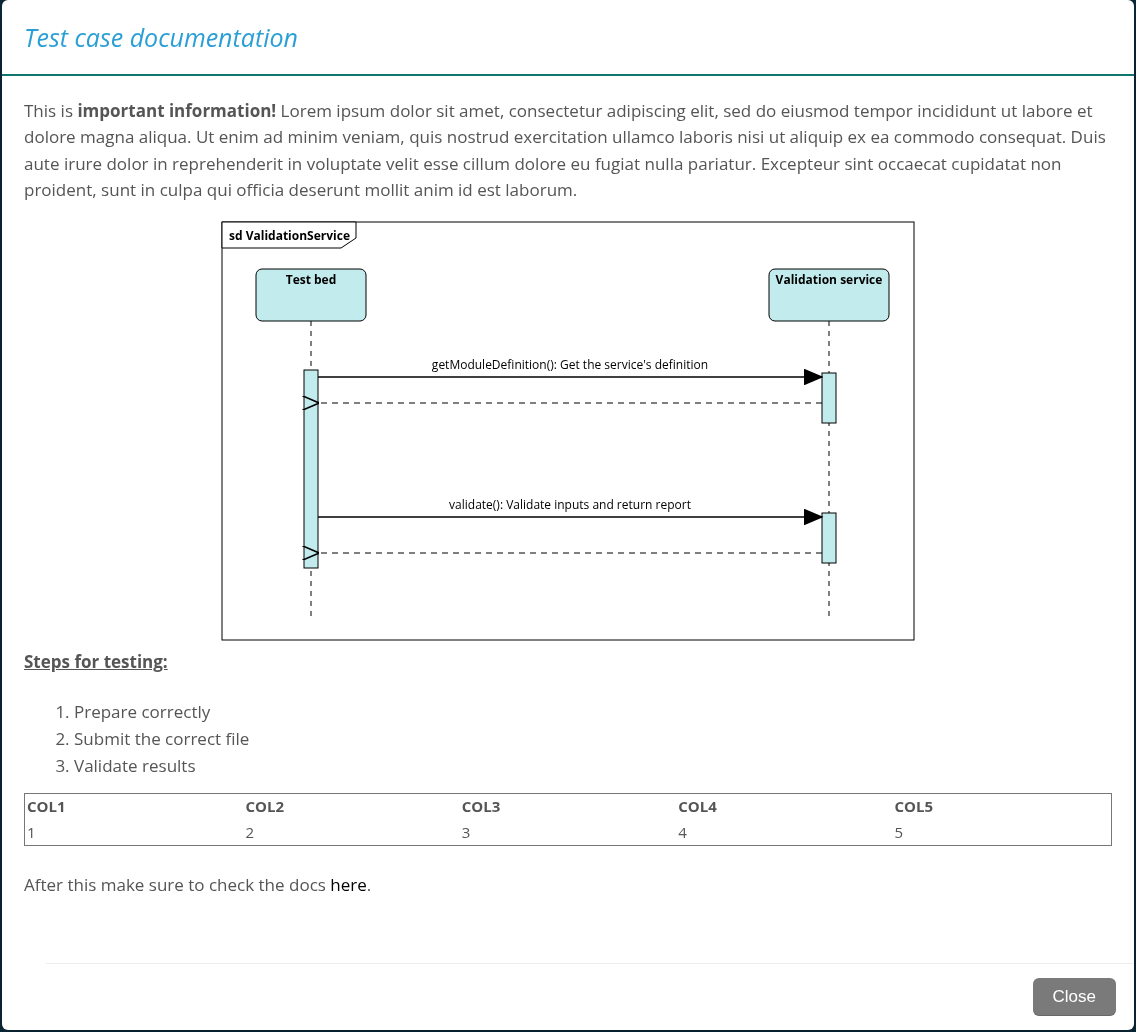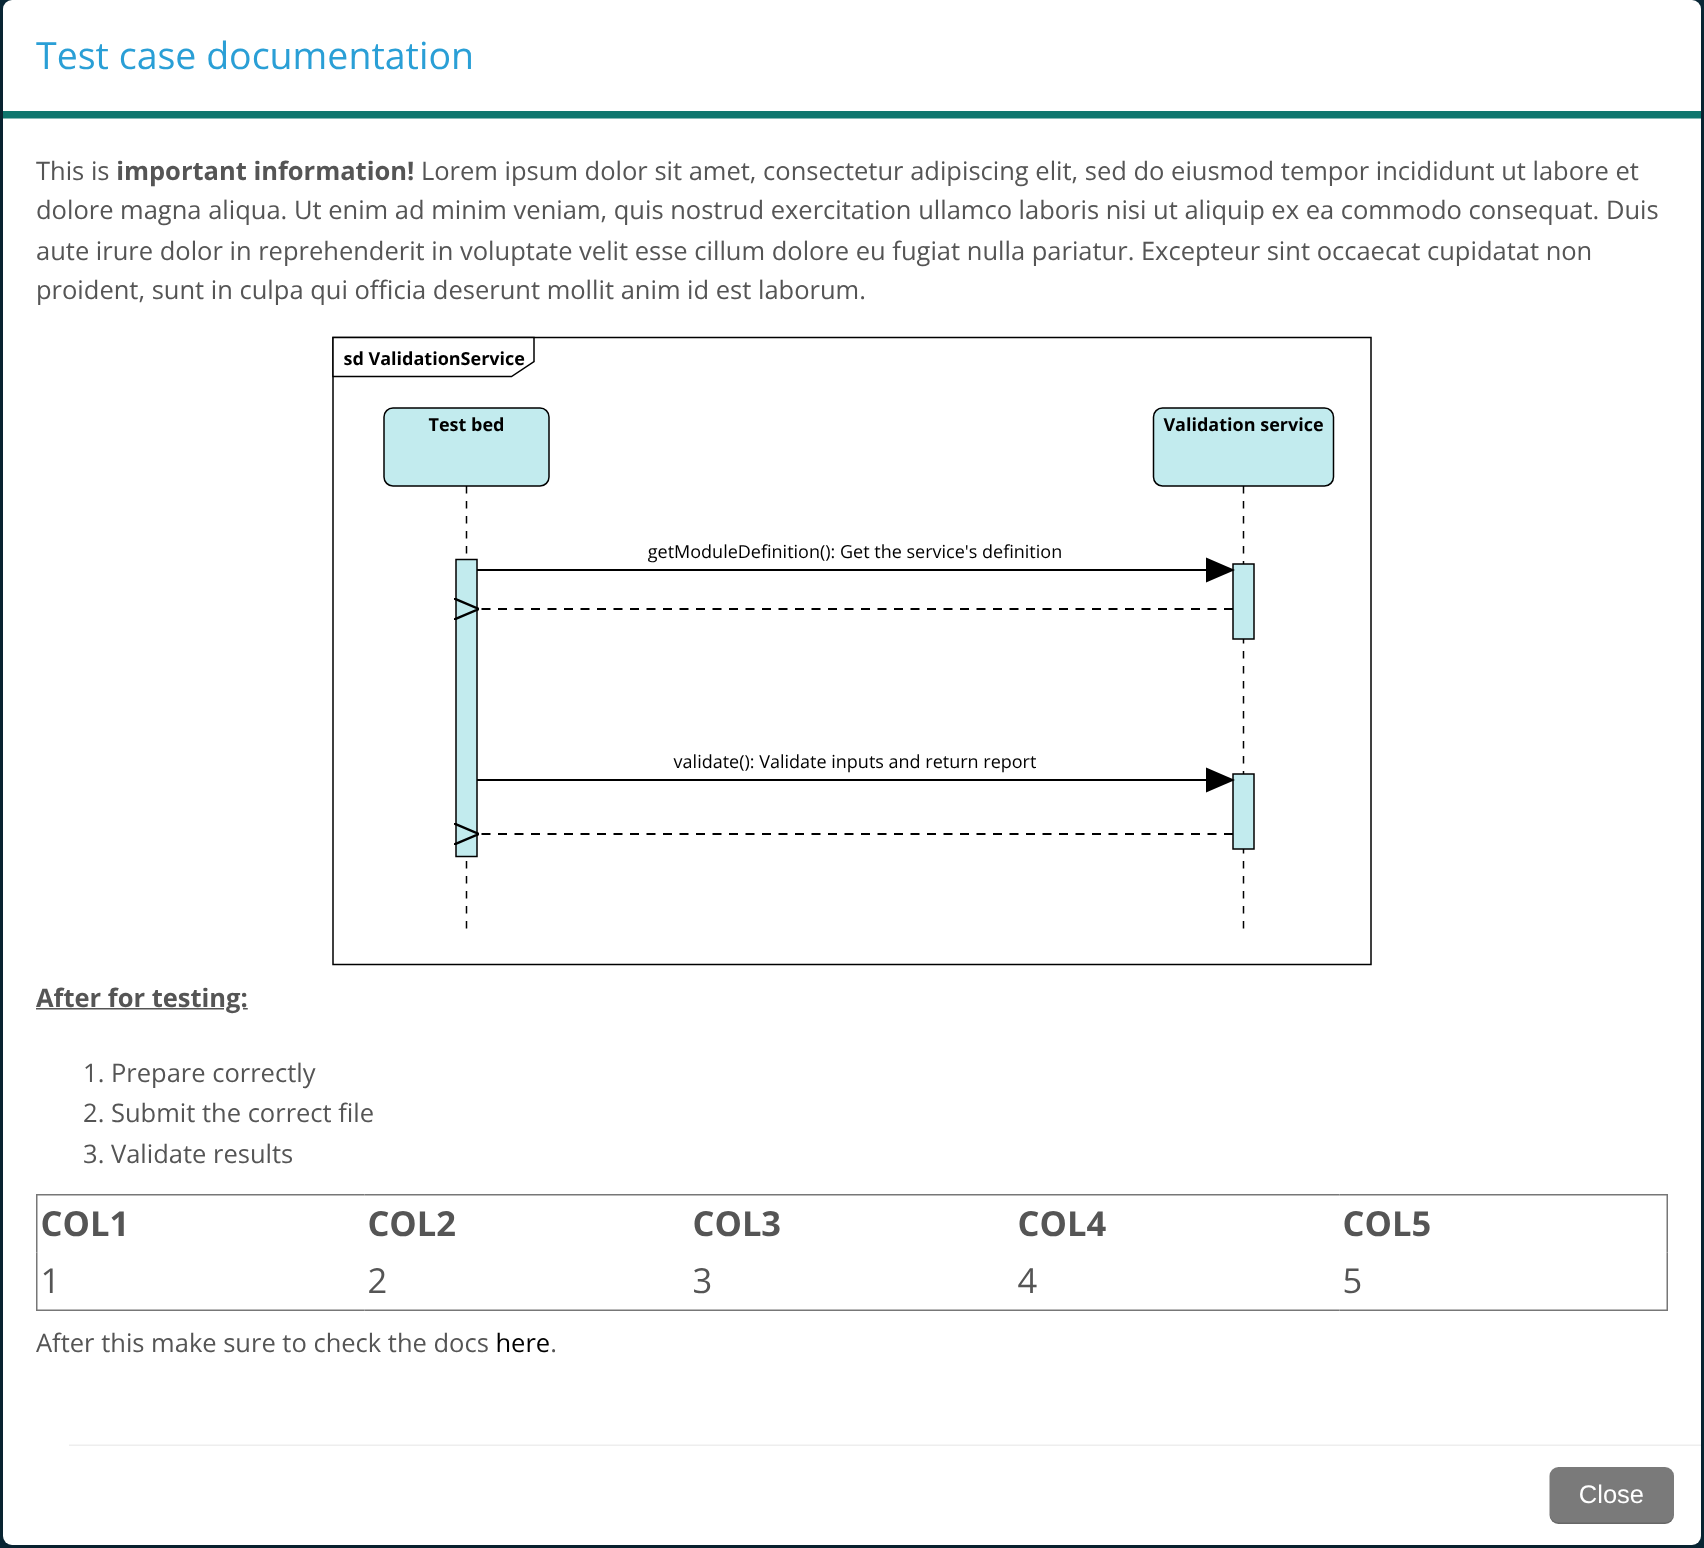--- a/index.html
+++ b/index.html
@@ -29,21 +29,22 @@
   right: 2px;
   bottom: 2px;
   background: #fff;
   border-radius: 6px;
   box-shadow: 0 6px 30px rgba(0,0,0,.35);
   display: flex;
   flex-direction: column;
 }
 .modal-header {
   padding: 20px 22px 20px 22px;
-  border-bottom: 5px solid #0f766e;
+  border-bottom: 2px solid #0f766e;
+  font-style: italic;
 }
 .modal-title {
   color: #2a9fd6;
   font-size: 25px;
   font-weight: 400;
 }
 .modal-body {
   padding: 22px 22px 10px 22px;
   flex: 1;
   overflow: auto;
@@ -70,22 +71,22 @@
   font-size: 17px;
 }
 ol.steps {
   margin: 22px 0 14px 50px;
   font-size: 17px;
   line-height: 1.6;
 }
 table.doc-table {
   width: 100%;
   border-collapse: collapse;
-  margin: 6px 0 8px 0;
-  font-size: 23px;
+  margin: 6px 0 26px 0;
+  font-size: 15px;
 }
 table.doc-table th, table.doc-table td {
   text-align: left;
   padding: 1px 2px;
   color: #555;
 }
 table.doc-table th { font-weight: 700; }
 table.doc-table {
   border: 1px solid #777;
 }
@@ -157,21 +158,21 @@
         <text x="349" y="148" font-size="12" text-anchor="middle">getModuleDefinition(): Get the service's definition</text>
         <line x1="601" y1="182" x2="97" y2="182" stroke="#000" stroke-width="1.2" stroke-dasharray="6 5" marker-end="url(#arrOpen)"></line>
 
         <rect x="601" y="292" width="14" height="50" fill="#c2ebee" stroke="#000"></rect>
         <line x1="97" y1="296" x2="601" y2="296" stroke="#000" stroke-width="1.4" marker-end="url(#arrSolid)"></line>
         <text x="349" y="288" font-size="12" text-anchor="middle">validate(): Validate inputs and return report</text>
         <line x1="601" y1="332" x2="97" y2="332" stroke="#000" stroke-width="1.2" stroke-dasharray="6 5" marker-end="url(#arrOpen)"></line>
       </svg>
     </div>
 
-    <div class="steps-heading">After for testing:</div>
+    <div class="steps-heading">Steps for testing:</div>
     <ol class="steps">
       <li>Prepare correctly</li>
       <li>Submit the correct file</li>
       <li>Validate results</li>
     </ol>
 
     <table class="doc-table">
       <thead>
         <tr>
           <th>COL1</th>

